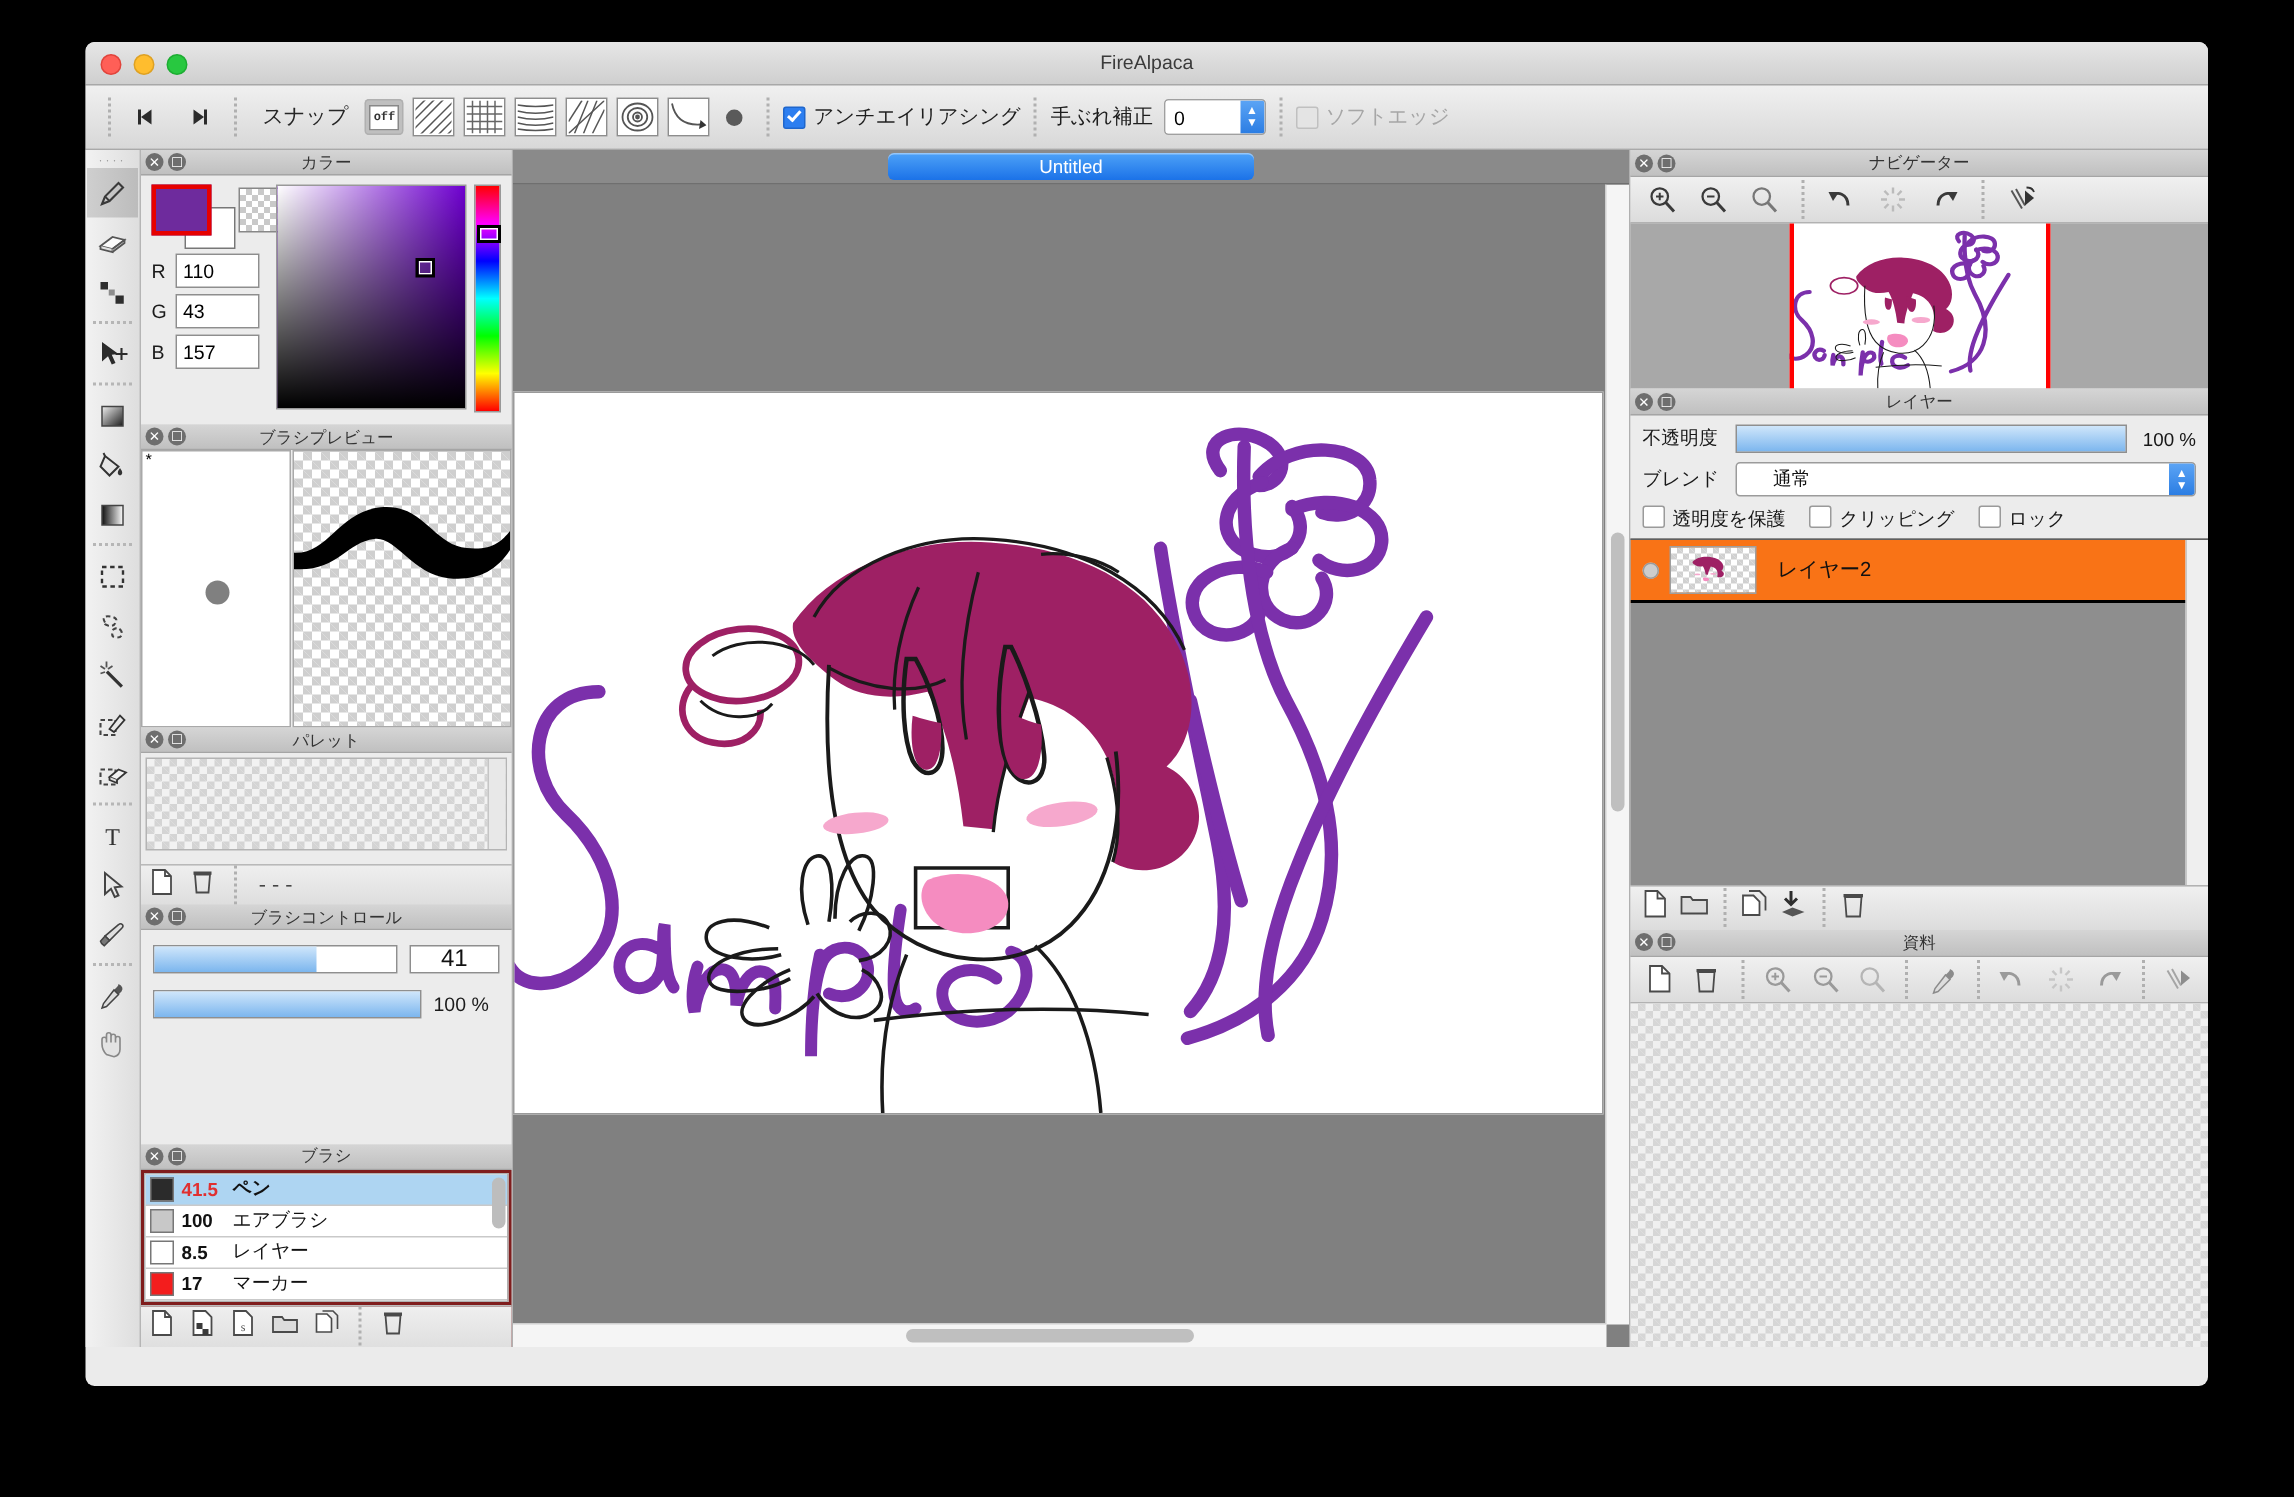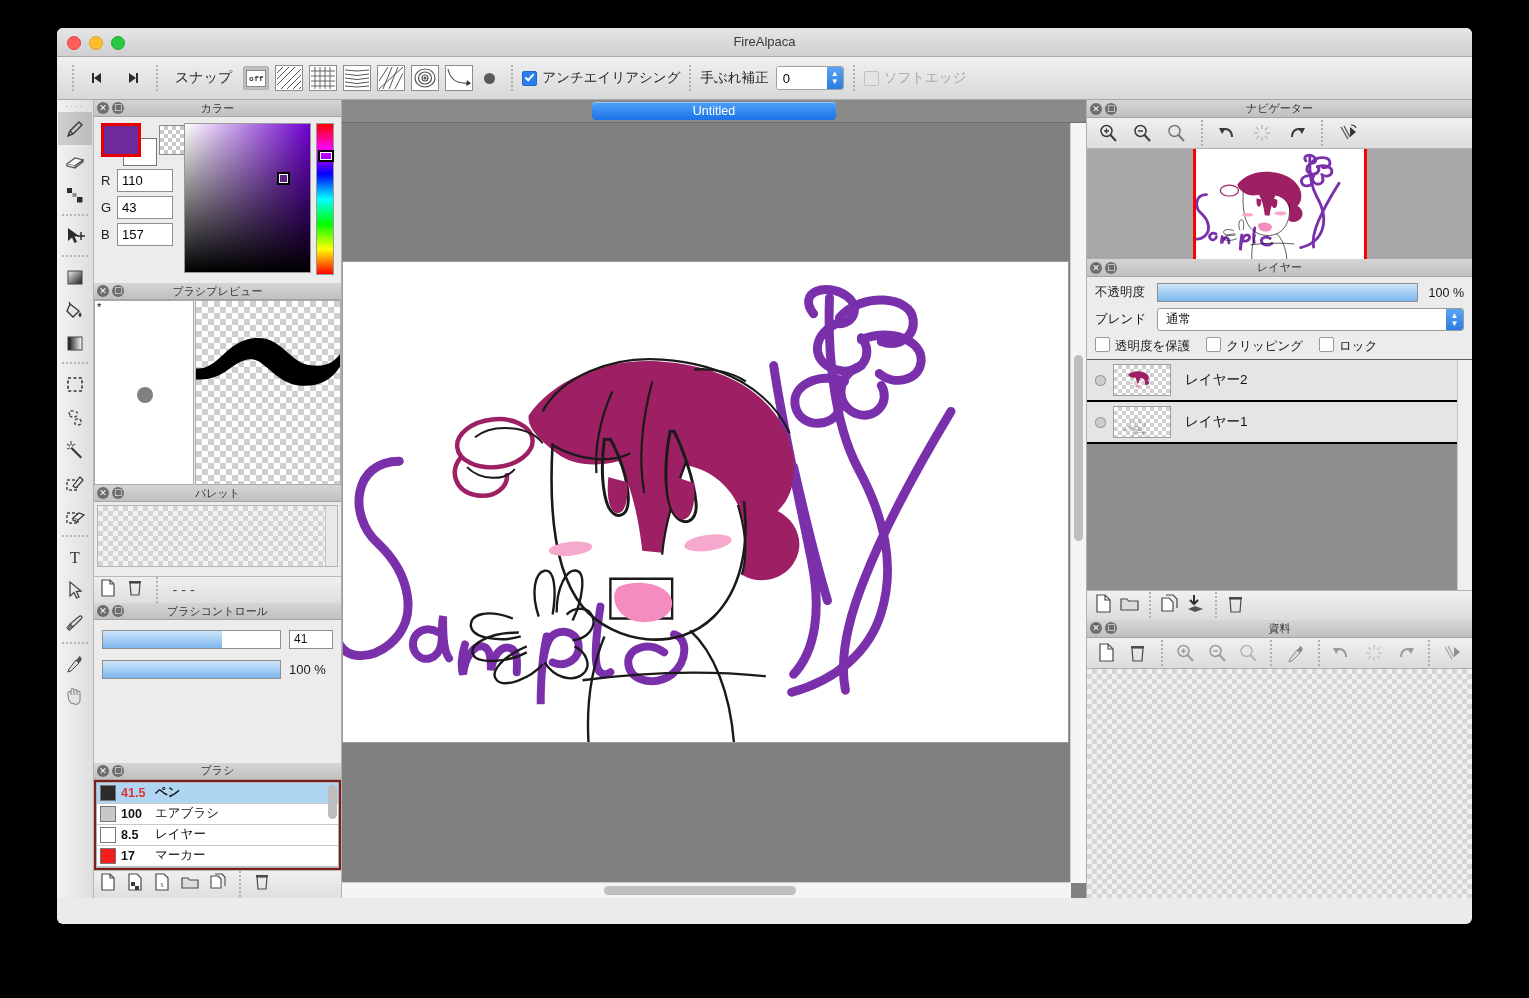--- a/index.html
+++ b/index.html
@@ -133,21 +133,21 @@
      background:linear-gradient(#efefef,#dedede);border-top:1px solid #b9b9b9;gap:11px;}
   .pal-dash{font-size:13px;color:#3a3a3a;letter-spacing:1px;font-family:"Liberation Mono",monospace;}
 
   
   .bc-body{height:130px;background:#ececec;padding:10px 8px;}
   .slider-row{display:flex;align-items:center;margin-bottom:11px;}
   .slider{height:17px;border:1px solid #8f8f8f;background:#fff;position:relative;flex:1;}
   .slider .fill{position:absolute;left:0;top:0;bottom:0;
      background:linear-gradient(#cfe6fb,#7cb6ee);}
   .bc-num{width:38px;height:17px;border:1px solid #8e8e8e;background:#fff;margin-left:8px;
-     font-size:12px;line-height:17px;padding-left:4px;color:#111;}
+     font-size:16px;line-height:17px;padding-left:20px;color:#111;}
   .bc-pct{margin-left:8px;font-size:13px;color:#1b1b1b;width:44px;}
 
   
   .bl-body{flex:1;background:#7f1d1d;display:flex;flex-direction:column;}
   .bl-list{flex:1;background:#fff;border:1px solid #b0b0b0;margin:2px;position:relative;overflow:hidden;}
   .bl-item{height:20px;display:flex;align-items:center;border-bottom:1px solid #c9c9c9;
      padding-left:3px;font-size:12.5px;color:#111;}
   .bl-item.sel{background:#aed5f2;}
   .bl-chip{width:14px;height:14px;border:1px solid #777;margin-right:5px;}
   .bl-size{min-width:34px;font-weight:bold;}
@@ -180,29 +180,29 @@
   .nav-body{height:110px;background:#a8a8a8;display:flex;align-items:center;justify-content:center;position:relative;}
   .nav-thumb{width:174px;height:110px;background:#fff;position:relative;}
   .nav-frame{position:absolute;top:0;bottom:0;border-left:3px solid #ff0000;border-right:3px solid #ff0000;left:0;right:0;}
 
   .layer-ctrl{background:#ececec;padding:6px 8px 4px 8px;}
   .lc-row{display:flex;align-items:center;margin-bottom:6px;}
   .lc-lab{font-size:12.5px;color:#171717;width:62px;}
   .lc-slider{flex:1;height:17px;border:1px solid #8f8f8f;background:linear-gradient(#cfe6fb,#7cb6ee);position:relative;}
   .lc-val{width:46px;text-align:right;font-size:12.5px;color:#171717;}
   .lc-select{flex:1;height:21px;border:1px solid #9b9b9b;border-radius:3px;background:#fff;
-     display:flex;align-items:center;font-size:12.5px;color:#111;padding-left:8px;position:relative;text-align:right;}
+     display:flex;align-items:center;font-size:12.5px;color:#111;padding-left:24px;position:relative;text-align:right;}
   .lc-select .arr{position:absolute;right:0;top:0;bottom:0;width:17px;border-radius:0 2px 2px 0;
      background:linear-gradient(#5ba4f5,#2b7de3);color:#fff;font-size:8px;line-height:8px;
      display:flex;flex-direction:column;align-items:center;justify-content:center;}
   .lc-checks{display:flex;align-items:center;gap:16px;margin-top:2px;}
   .lc-checks span{font-size:12.5px;color:#171717;white-space:nowrap;}
 
   .layer-list{flex:1;background:#8e8e8e;margin:0;border-top:1px solid #5f5f5f;position:relative;overflow:hidden;}
-  .lrow{height:40px;display:flex;align-items:center;background:#e5e5e5;border-bottom:2px solid #000;}
+  .lrow{height:40px;display:flex;align-items:center;background:#f97316;border-bottom:2px solid #000;}
   .lrow.sel{background:#aed5f2;}
   .lrow .eye{width:26px;display:flex;align-items:center;justify-content:center;}
   .lrow .eye i{width:11px;height:11px;border-radius:50%;background:#cdcdcd;
      box-shadow:inset 0 0 0 1px #9b9b9b;display:block;}
   .lrow .lthumb{width:56px;height:30px;border:1px solid #9f9f9f;position:relative;overflow:hidden;
      background-image:linear-gradient(45deg,#d0d0d0 25%,transparent 25%,transparent 75%,#d0d0d0 75%),
        linear-gradient(45deg,#d0d0d0 25%,#fff 25%,#fff 75%,#d0d0d0 75%);
      background-size:8px 8px;background-position:0 0,4px 4px;}
   .lrow .lname{font-size:13.5px;color:#111;margin-left:14px;}
   .lrow.sel .lname{font-weight:bold;}
@@ -881,41 +881,20 @@
           <span class="lthumb">
             <svg width="100%" height="100%" viewBox="0 0 727 482" preserveAspectRatio="none">
               <path d="M186 154 C 212 116 268 96 318 100 C 378 104 424 128 444 170 C 460 204 452 236 436 250 C 452 258 462 276 456 294 C 448 318 420 326 400 314 C 406 288 404 262 396 244 C 386 222 366 208 344 204 C 330 242 322 268 320 292 L300 290 C 296 254 288 222 276 200 C 252 206 230 204 214 192 C 196 178 184 166 186 154 Z" fill="#9e2064"></path>
               <ellipse cx="228" cy="288" rx="26" ry="9" fill="#f6a8cd"></ellipse>
               <ellipse cx="366" cy="282" rx="28" ry="10" fill="#f6a8cd"></ellipse>
               <path d="M276 326 C 300 316 332 326 330 344 C 328 362 296 368 280 354 Z" fill="#f58cc0"></path>
             </svg>
           </span>
           <span class="lname">レイヤー2</span>
         </div>
-        <div class="lrow">
-          <span class="eye">
-              <i></i>
-            </span>
-          <span class="lthumb">
-            <svg width="100%" height="100%" viewBox="0 0 727 482" preserveAspectRatio="none">
-              <g fill="none" stroke="#4a4a4a" stroke-width="5">
-                <path d="M210 182 C 206 250 212 312 240 346 C 272 384 336 392 372 356 C 398 330 408 288 402 240"></path>
-                <path d="M262 178 C 258 206 260 232 266 246 C 274 260 286 256 286 238"></path>
-                <path d="M328 170 C 322 200 322 232 330 250 C 340 268 356 262 354 242"></path>
-                <path d="M170 358 C 144 348 126 354 128 366 C 130 378 158 382 178 376"></path>
-                <path d="M196 356 C 188 332 192 312 202 310 C 212 308 214 330 210 354"></path>
-                <path d="M348 370 C 372 392 388 432 392 482"></path>
-                <path d="M262 376 C 248 410 244 448 246 482"></path>
-                <path d="M240 420 C 300 412 366 410 424 416"></path>
-                <path d="M268 318 L330 318 L330 358 L268 358 Z"></path>
-              </g>
-            </svg>
-          </span>
-          <span class="lname">レイヤー1</span>
-        </div>
         <div class="llist-sb"></div>
       </div>
       <div class="layer-bar">
         <span>
           <svg width="17" height="19" viewBox="0 0 17 19">
               <path d="M2 1 h8 l5 5 v12 h-13 z" fill="#fff" stroke="#4a4a4a" stroke-width="1.2"></path>
               <path d="M10 1 v5 h5" fill="none" stroke="#4a4a4a" stroke-width="1.2"></path>
             </svg>
         </span>
         <span>

